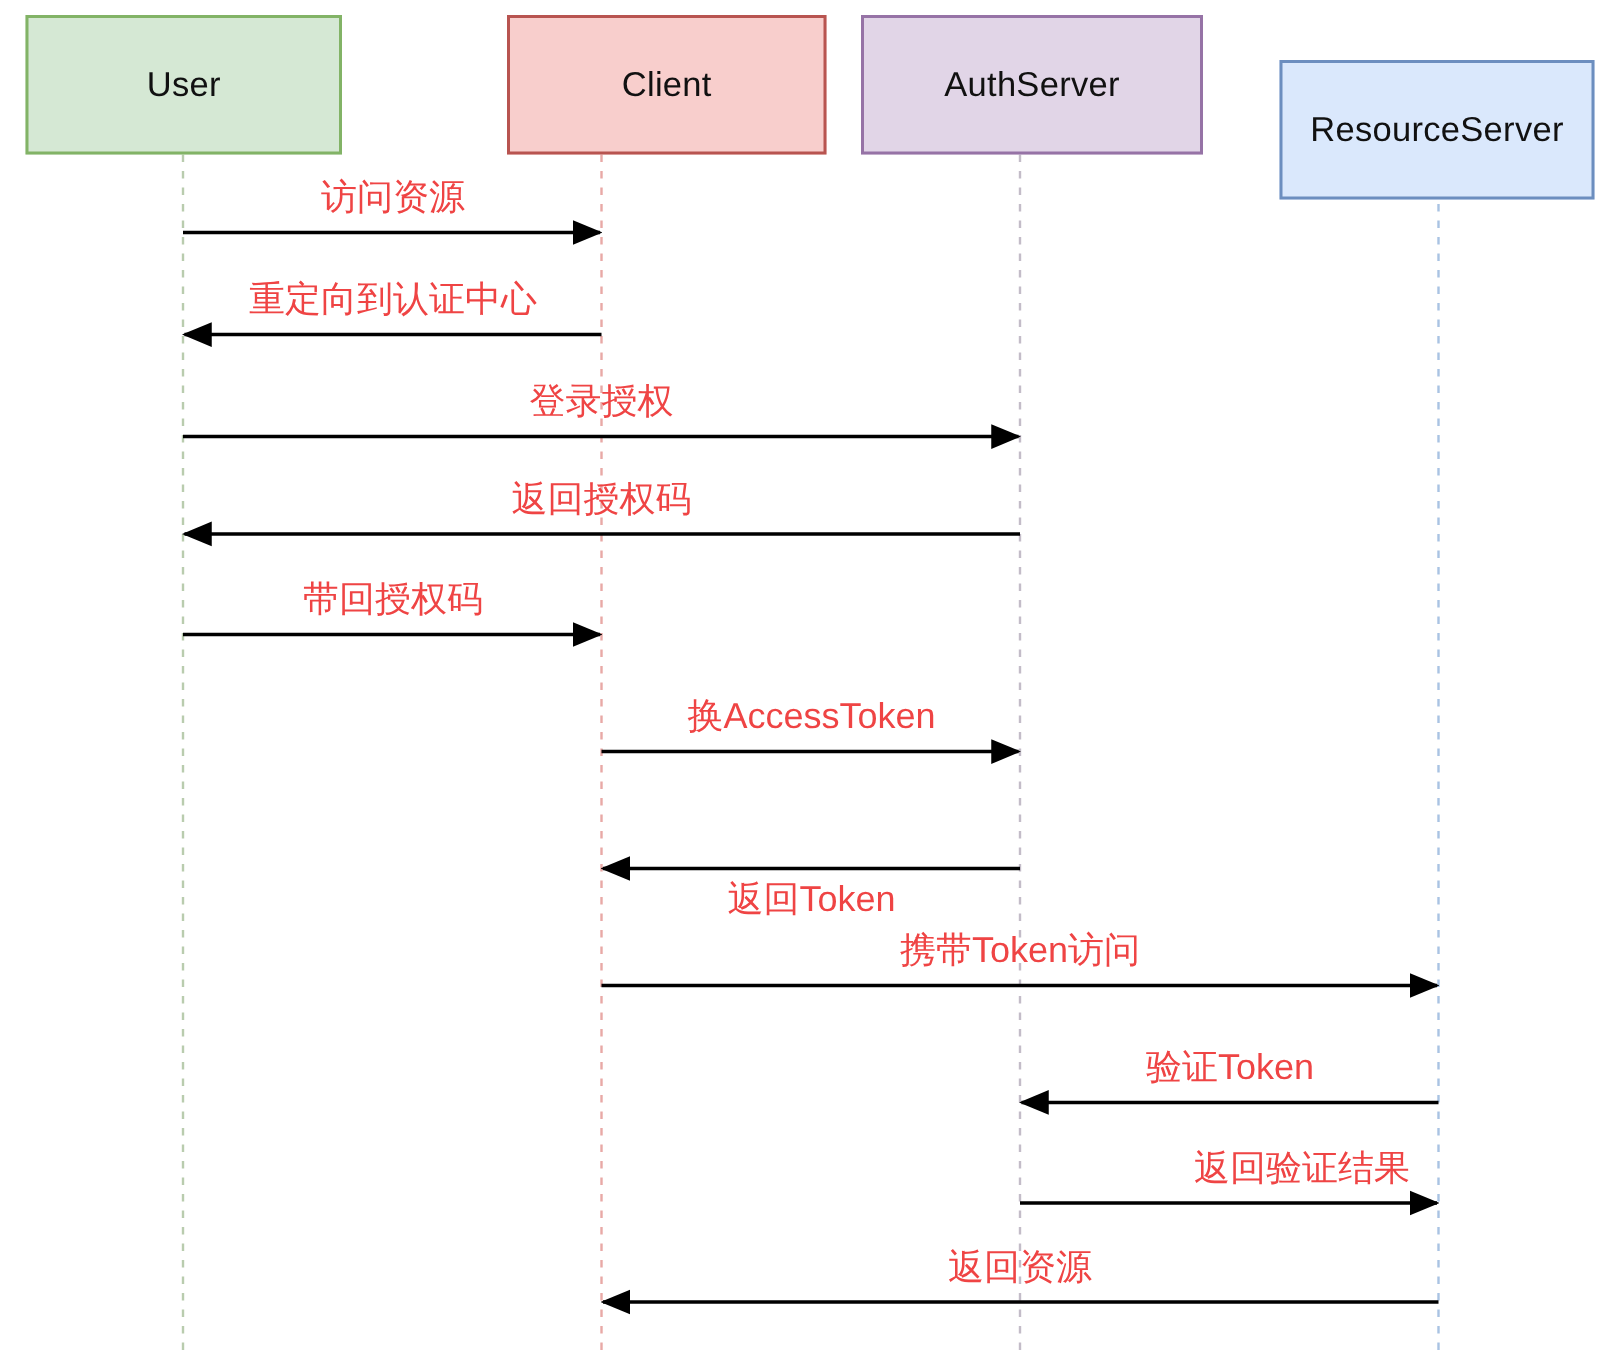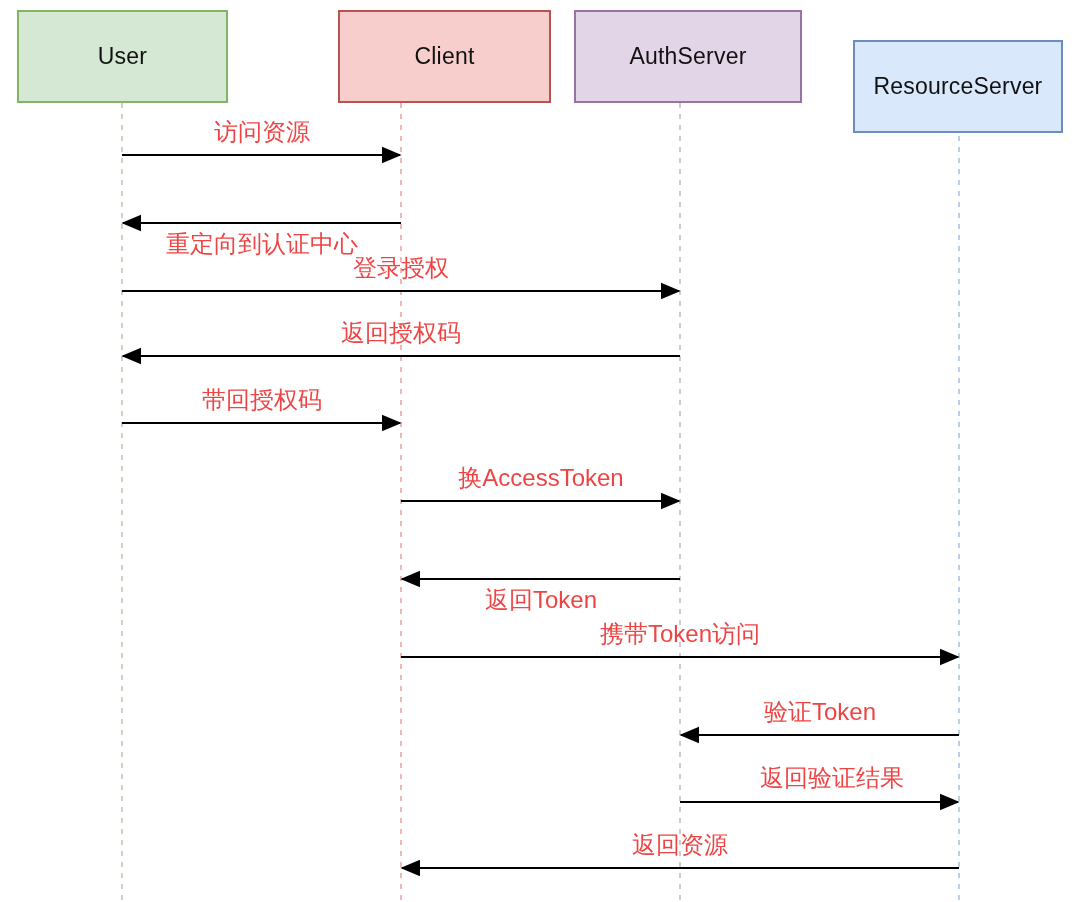--- a/index.html
+++ b/index.html
@@ -91,25 +91,25 @@
       </div>
       <div class="participant-box" style="left: 574px; top: 10px; width: 228px; height: 93px; background: rgb(225, 213, 231); border-color: rgb(150, 115, 166);">
         <span class="participant-label">AuthServer</span>
       </div>
       <div class="participant-box" style="left: 853px; top: 10px; width: 210px; height: 93px; background: rgb(218, 232, 252); border-color: rgb(108, 142, 191); margin-top: 30px;">
         <span class="participant-label">ResourceServer</span>
       </div>
     </div>
   <div id="labels-layer">
       <div class="msg-label" style="left: 262px; top: 146px;">访问资源</div>
-      <div class="msg-label" style="left: 262px; top: 214px; margin-top: 44px;">重定向到认证中心</div>
+      <div class="msg-label" style="left: 262px; top: 214px;">重定向到认证中心</div>
       <div class="msg-label" style="left: 401px; top: 282px;">登录授权</div>
       <div class="msg-label" style="left: 401px; top: 347px;">返回授权码</div>
       <div class="msg-label" style="left: 262px; top: 414px;">带回授权码</div>
       <div class="msg-label" style="left: 541px; top: 492px;">换AccessToken</div>
       <div class="msg-label" style="left: 541px; top: 570px; margin-top: 44px;">返回Token</div>
       <div class="msg-label" style="left: 680px; top: 648px;">携带Token访问</div>
       <div class="msg-label" style="left: 820px; top: 726px;">验证Token</div>
-      <div class="msg-label" style="left: 832px; top: 793px; font-family: Liberation Serif, serif;">返回验证结果</div>
+      <div class="msg-label" style="left: 868px; top: 793px;">返回验证结果</div>
       <div class="msg-label" style="left: 680px; top: 859px;">返回资源</div>
     </div>
 
 </div>
 
 </body></html>

